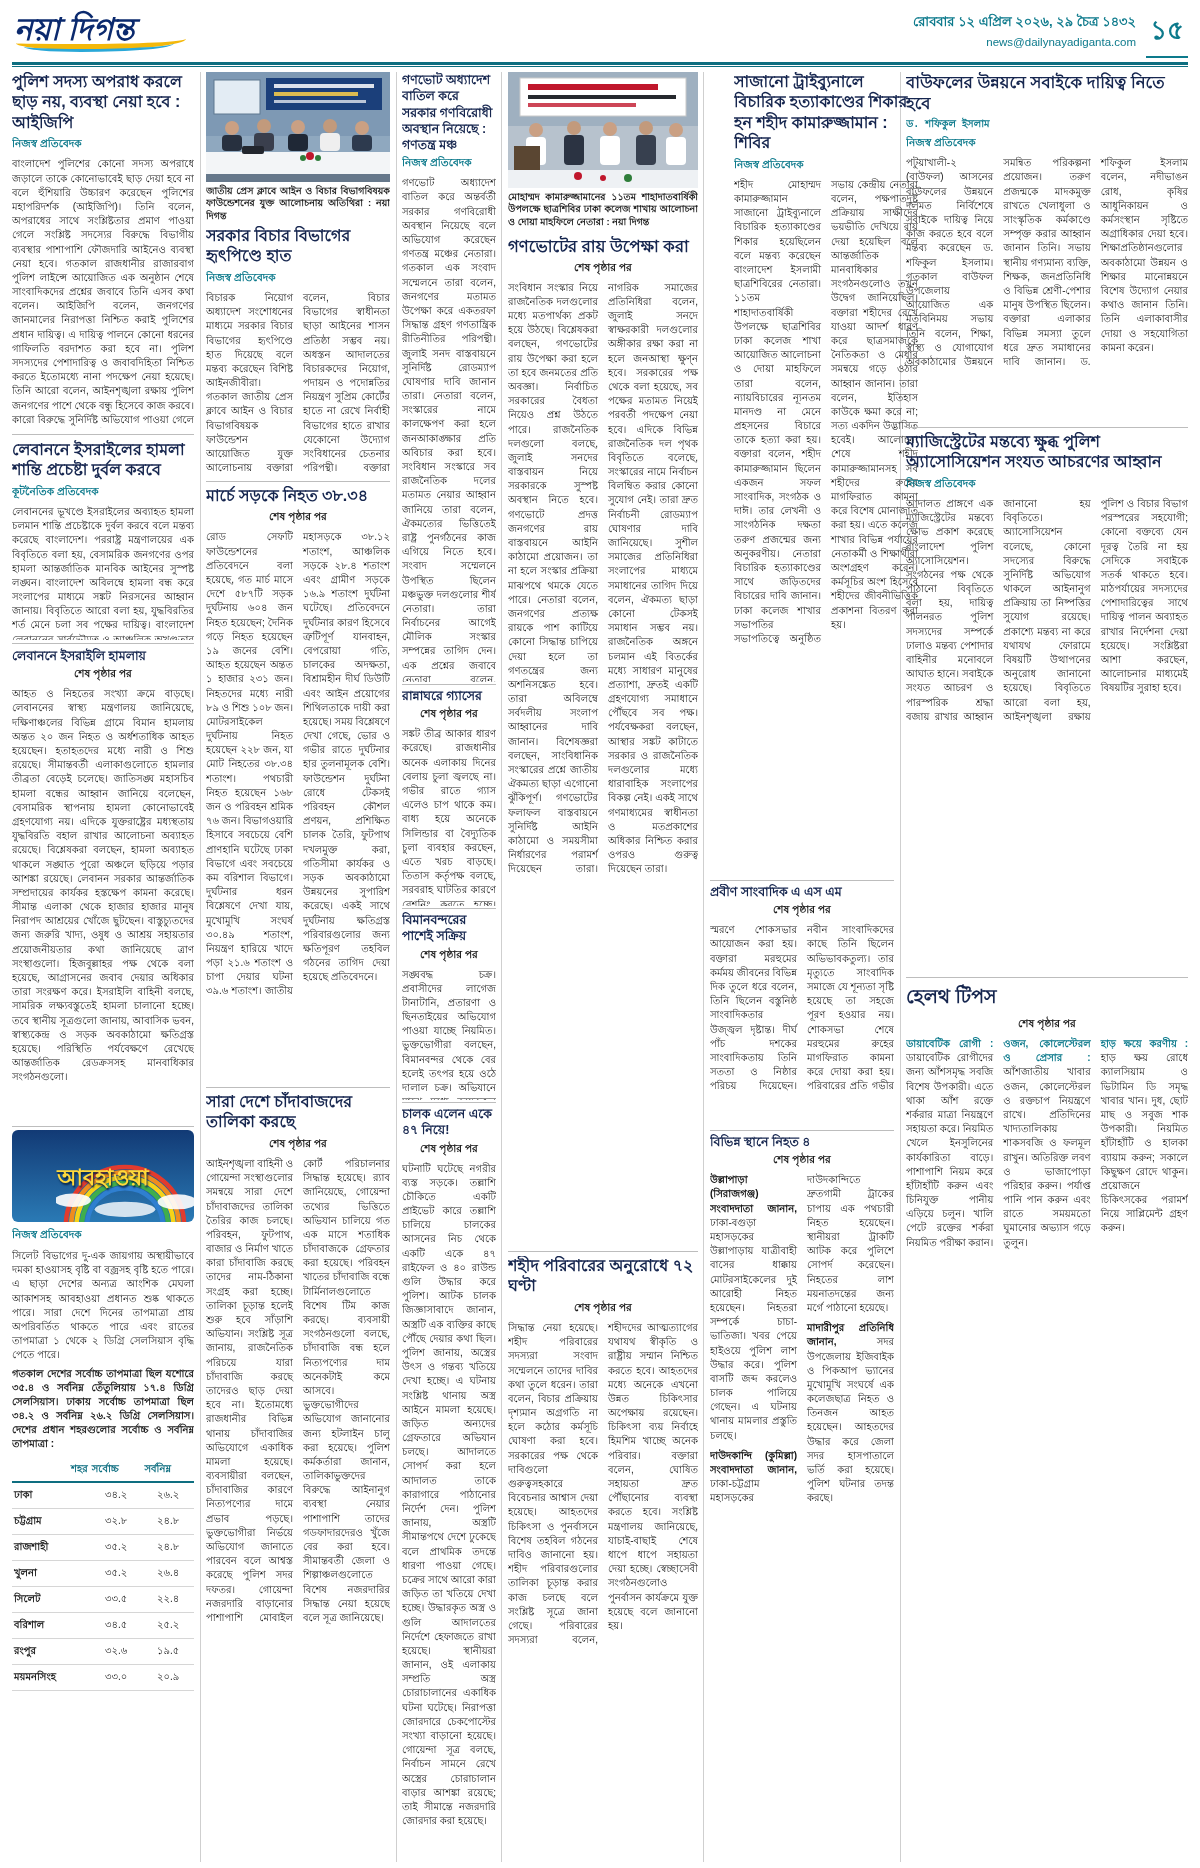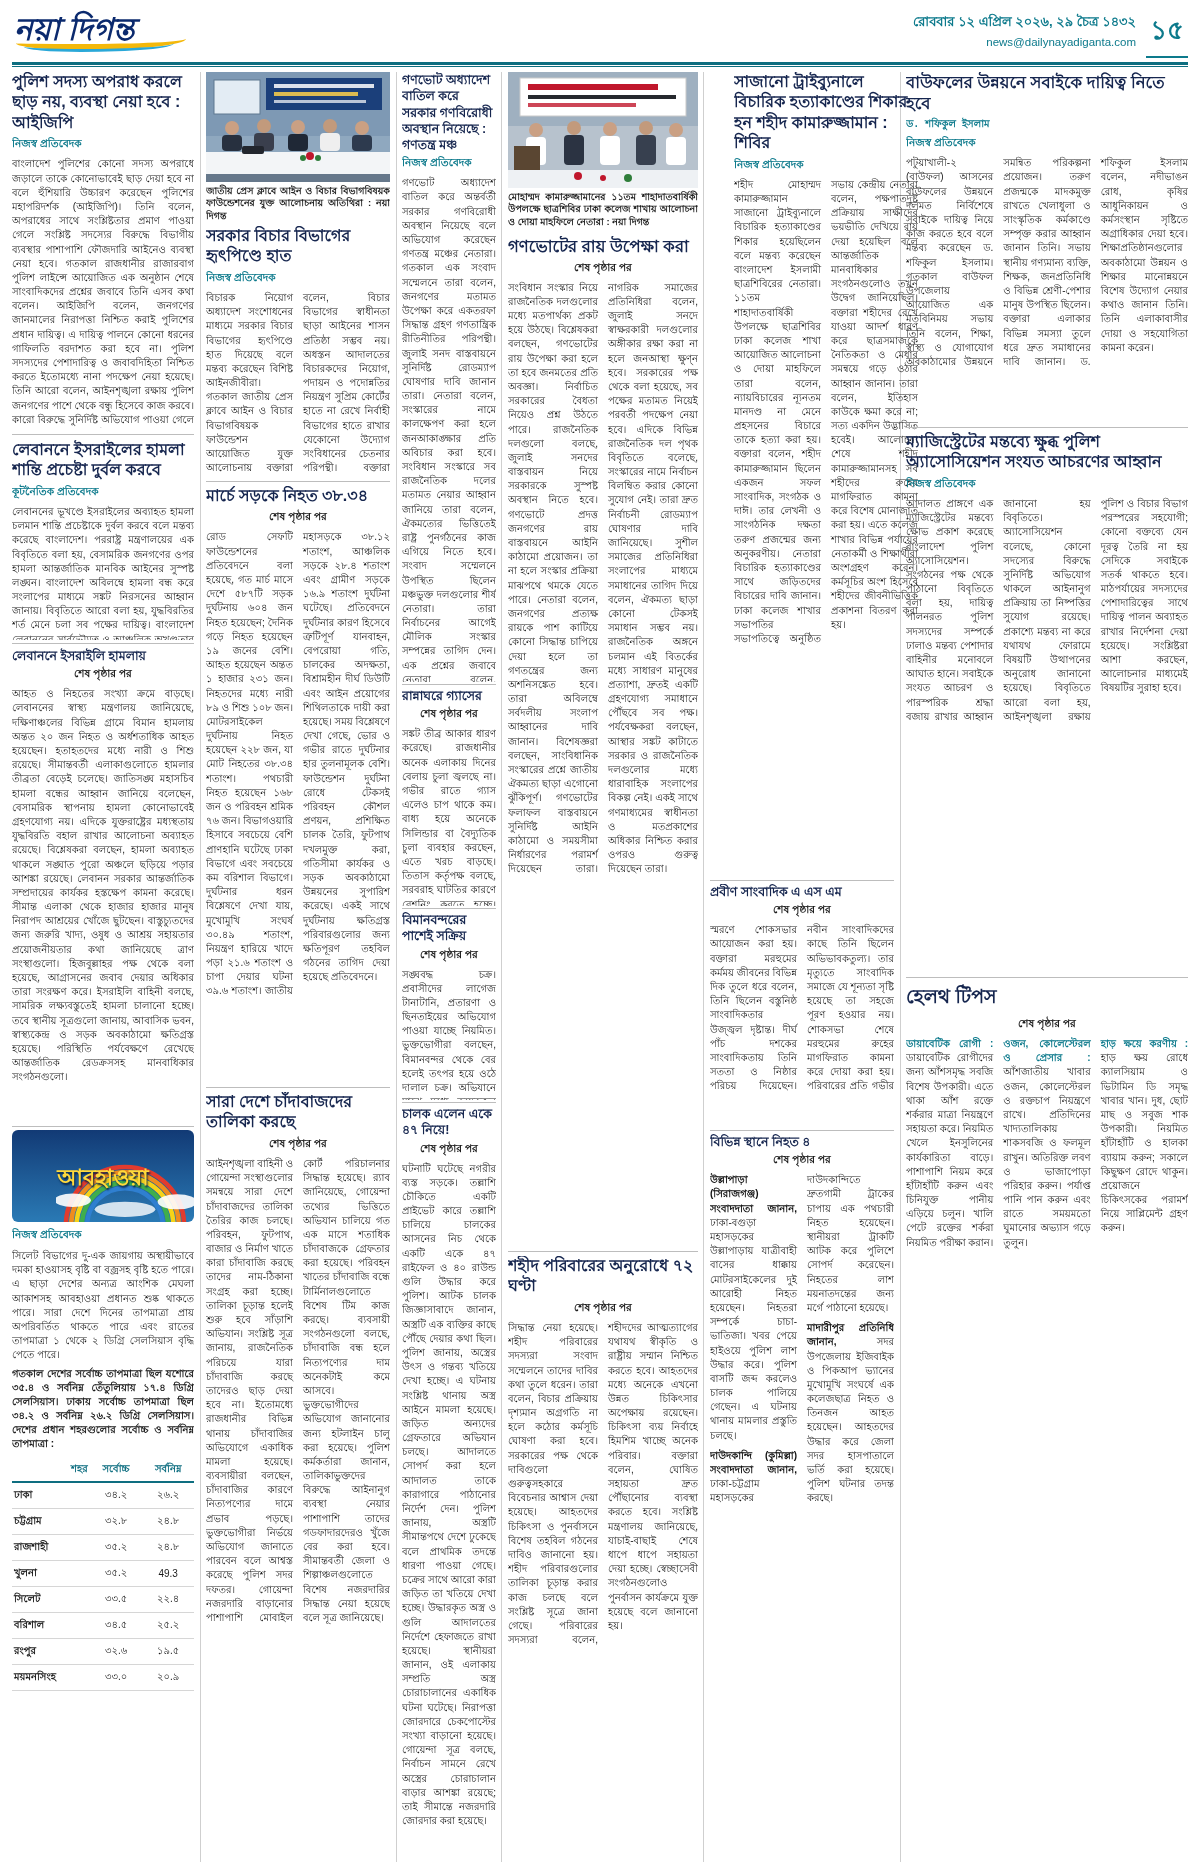--- a/index.html
+++ b/index.html
@@ -37,21 +37,21 @@
   .tip-label{font-weight:bold;color:#0d7a8c;}
   .dl-item{margin-bottom:6px;font-size:10px;line-height:1.42;text-align:justify;color:#1b1b1b;}
   .dl{font-weight:bold;color:#111;}
   
   .weatherbox{position:absolute;overflow:hidden;}
   .wgfx{position:relative;width:100%;height:92px;border-radius:6px;overflow:hidden;background:linear-gradient(180deg,#123a75,#2a7ab5);padding-left:44px;}
   .wtitle{position:absolute;left:0;right:0;top:30px;text-align:center;font-size:22px;font-weight:bold;color:#ffd93b;text-shadow:1px 2px 2px #06203f;z-index:3;}
   .wbody{margin-top:5px;}
   .wsum{margin-top:4px;font-weight:bold;}
   .wtable{width:100%;border-collapse:collapse;margin-top:6px;font-size:10px;}
-  .wtable th{color:#0e6e80;font-weight:bold;border-bottom:2px solid #0e6e80;padding:3px 2px;text-align:center;}
+  .wtable th{color:#0e6e80;font-weight:bold;border-bottom:2px solid #0e6e80;padding:3px 2px;text-align:left;}
   .wtable th:first-child{text-align:right;}
   .wtable td{border-bottom:1px solid #d6d6d6;padding:4px 2px;text-align:center;color:#1b1b1b;}
   .wtable td:first-child{text-align:left;font-weight:bold;margin-left:9px;}
   .health-title{font-size:19px;font-weight:bold;color:#16264f;margin-bottom:2px;}
 </style>
 </head>
 <body>
 
 <div class="page">
 
@@ -133,21 +133,21 @@
             <td>২৪.৮</td>
           </tr>
           <tr>
             <td>রাজশাহী</td>
             <td>৩৫.২</td>
             <td>২৪.৮</td>
           </tr>
           <tr>
             <td>খুলনা</td>
             <td>৩৫.২</td>
-            <td>49.3</td>
+            <td>২৬.৪</td>
           </tr>
           <tr>
             <td>সিলেট</td>
             <td>৩৩.৫</td>
             <td>২২.৪</td>
           </tr>
           <tr>
             <td>বরিশাল</td>
             <td>৩৪.৫</td>
             <td>২৫.২</td>

